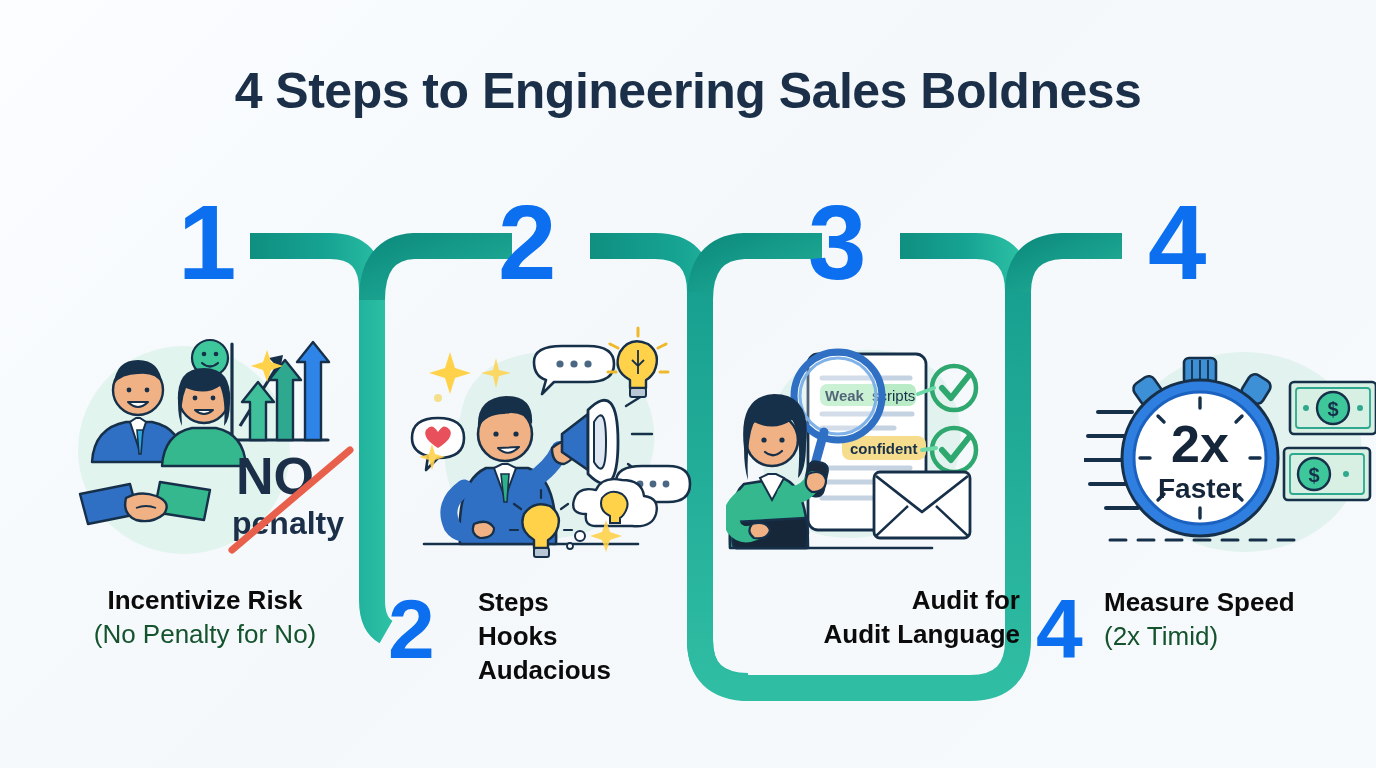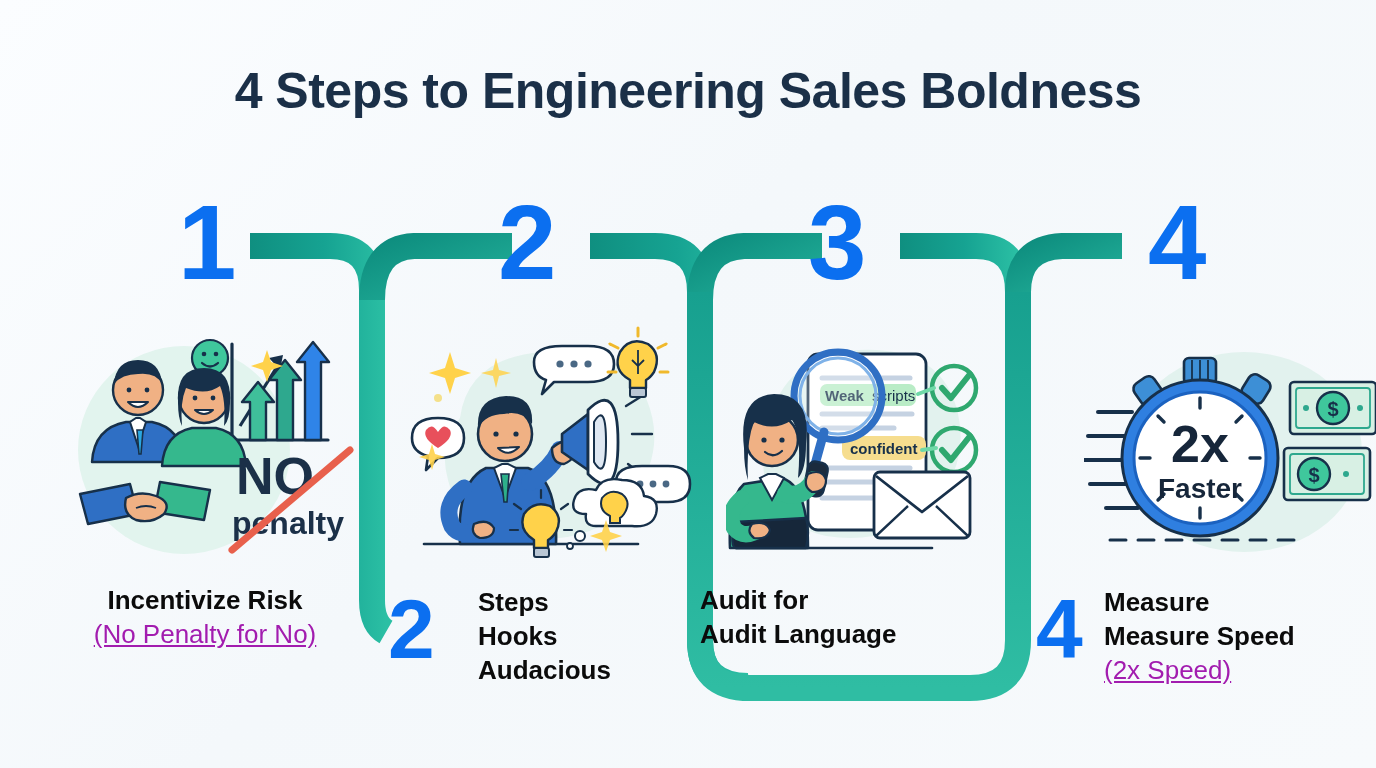--- a/index.html
+++ b/index.html
@@ -41,27 +41,26 @@
   .art { position:absolute; }
   .art svg { display:block; }
 
   
   .caption { position:absolute; }
   .cap-title {
     font-size:26px; font-weight:bold; color:#0b0b0b; line-height:1.30;
     font-family:"Liberation Sans", sans-serif;
   }
   .cap-sub {
-    font-size:26px; font-weight:normal; color:#a21caf; line-height:1.30;
-    font-family:"Liberation Sans", sans-serif;
-    text-decoration:underline;
+    font-size:26px; font-weight:normal; color:#14532d; line-height:1.30;
+    font-family:"Liberation Sans", sans-serif;
   }
   
   .cap1 { left:40px; top:584px; width:330px; text-align:center; }
-  .cap3 { left:700px; top:584px; width:320px; text-align:left; }
+  .cap3 { left:700px; top:584px; width:320px; text-align:right; }
 
   
   .capnum {
     position:absolute;
     font-size:84px; font-weight:bold; line-height:1;
     color:#0b6ff0; font-family:"Liberation Sans", sans-serif;
   }
   .capnum.c2 { left:388px; top:587px; }
   .capnum.c4 { left:1036px; top:587px; }
   .cap2 { left:478px; top:586px; width:230px; text-align:left; }
@@ -366,18 +365,17 @@
     <div class="cap-title">Audacious</div>
   </div>
 
   <div class="caption cap3">
     <div class="cap-title">Audit for</div>
     <div class="cap-title">Audit Language</div>
   </div>
 
   <div class="capnum c4">4</div>
   <div class="caption cap4">
-    <div class="cap-title">Measure</div>
     <div class="cap-title">Measure Speed</div>
-    <div class="cap-sub">(2x Speed)</div>
+    <div class="cap-sub">(2x Timid)</div>
   </div>
 
 </div>
 
 </body></html>

